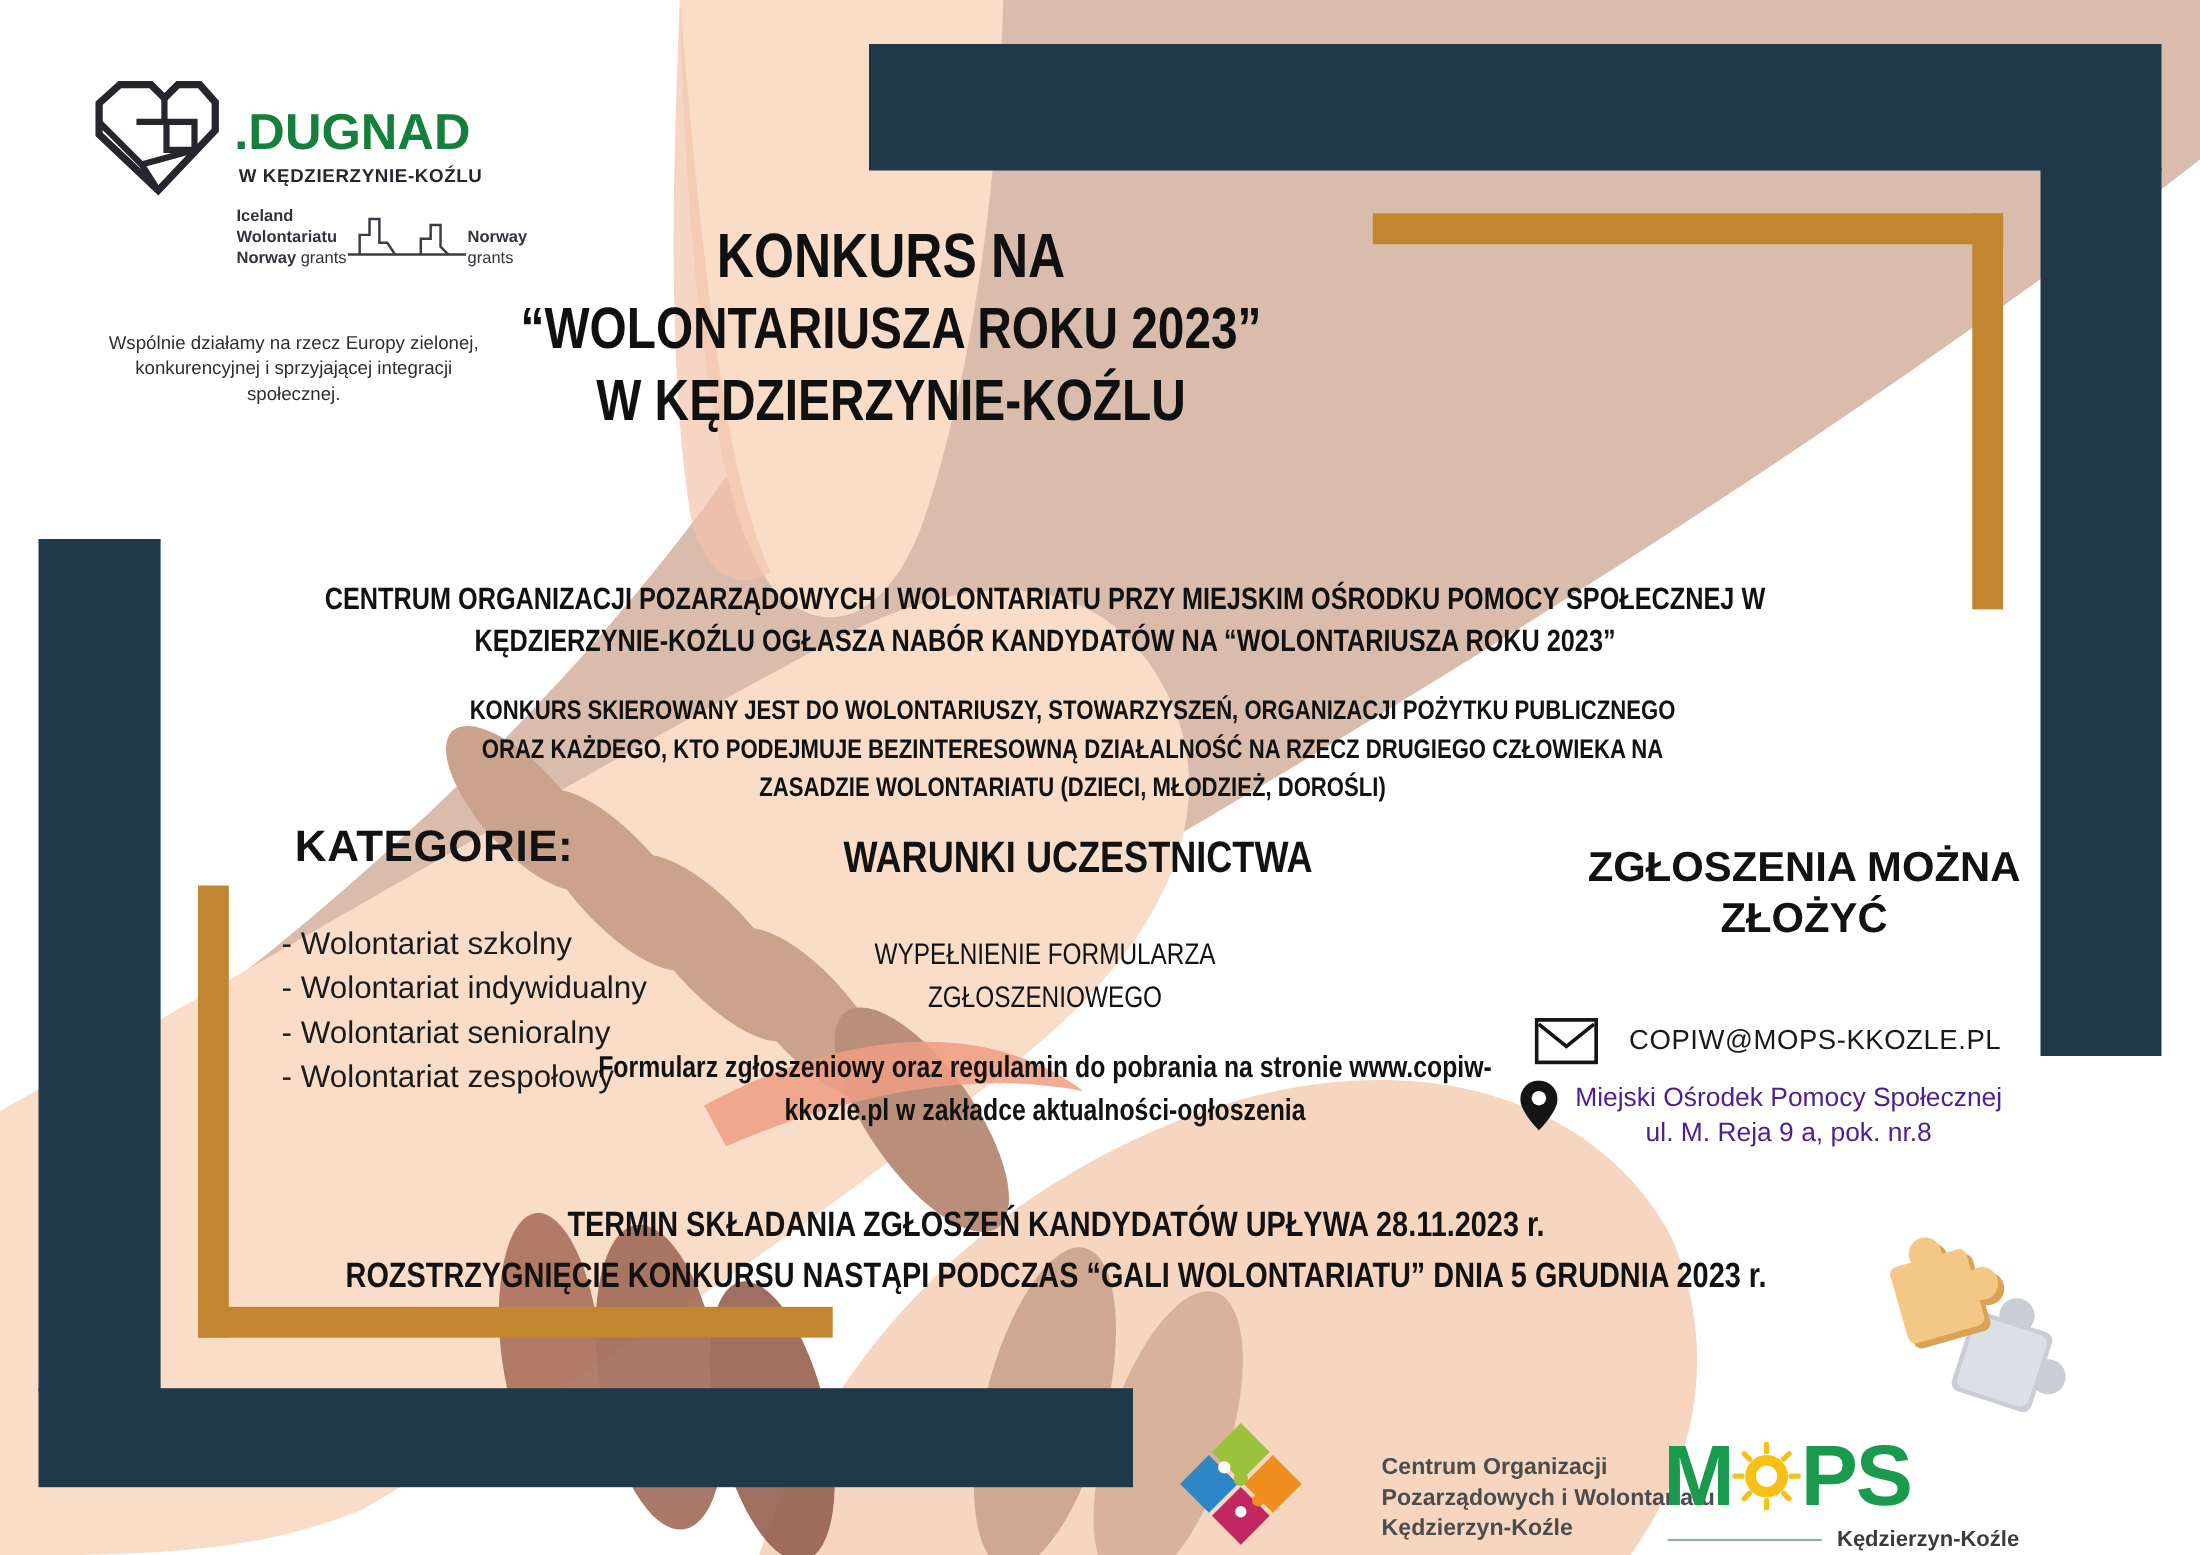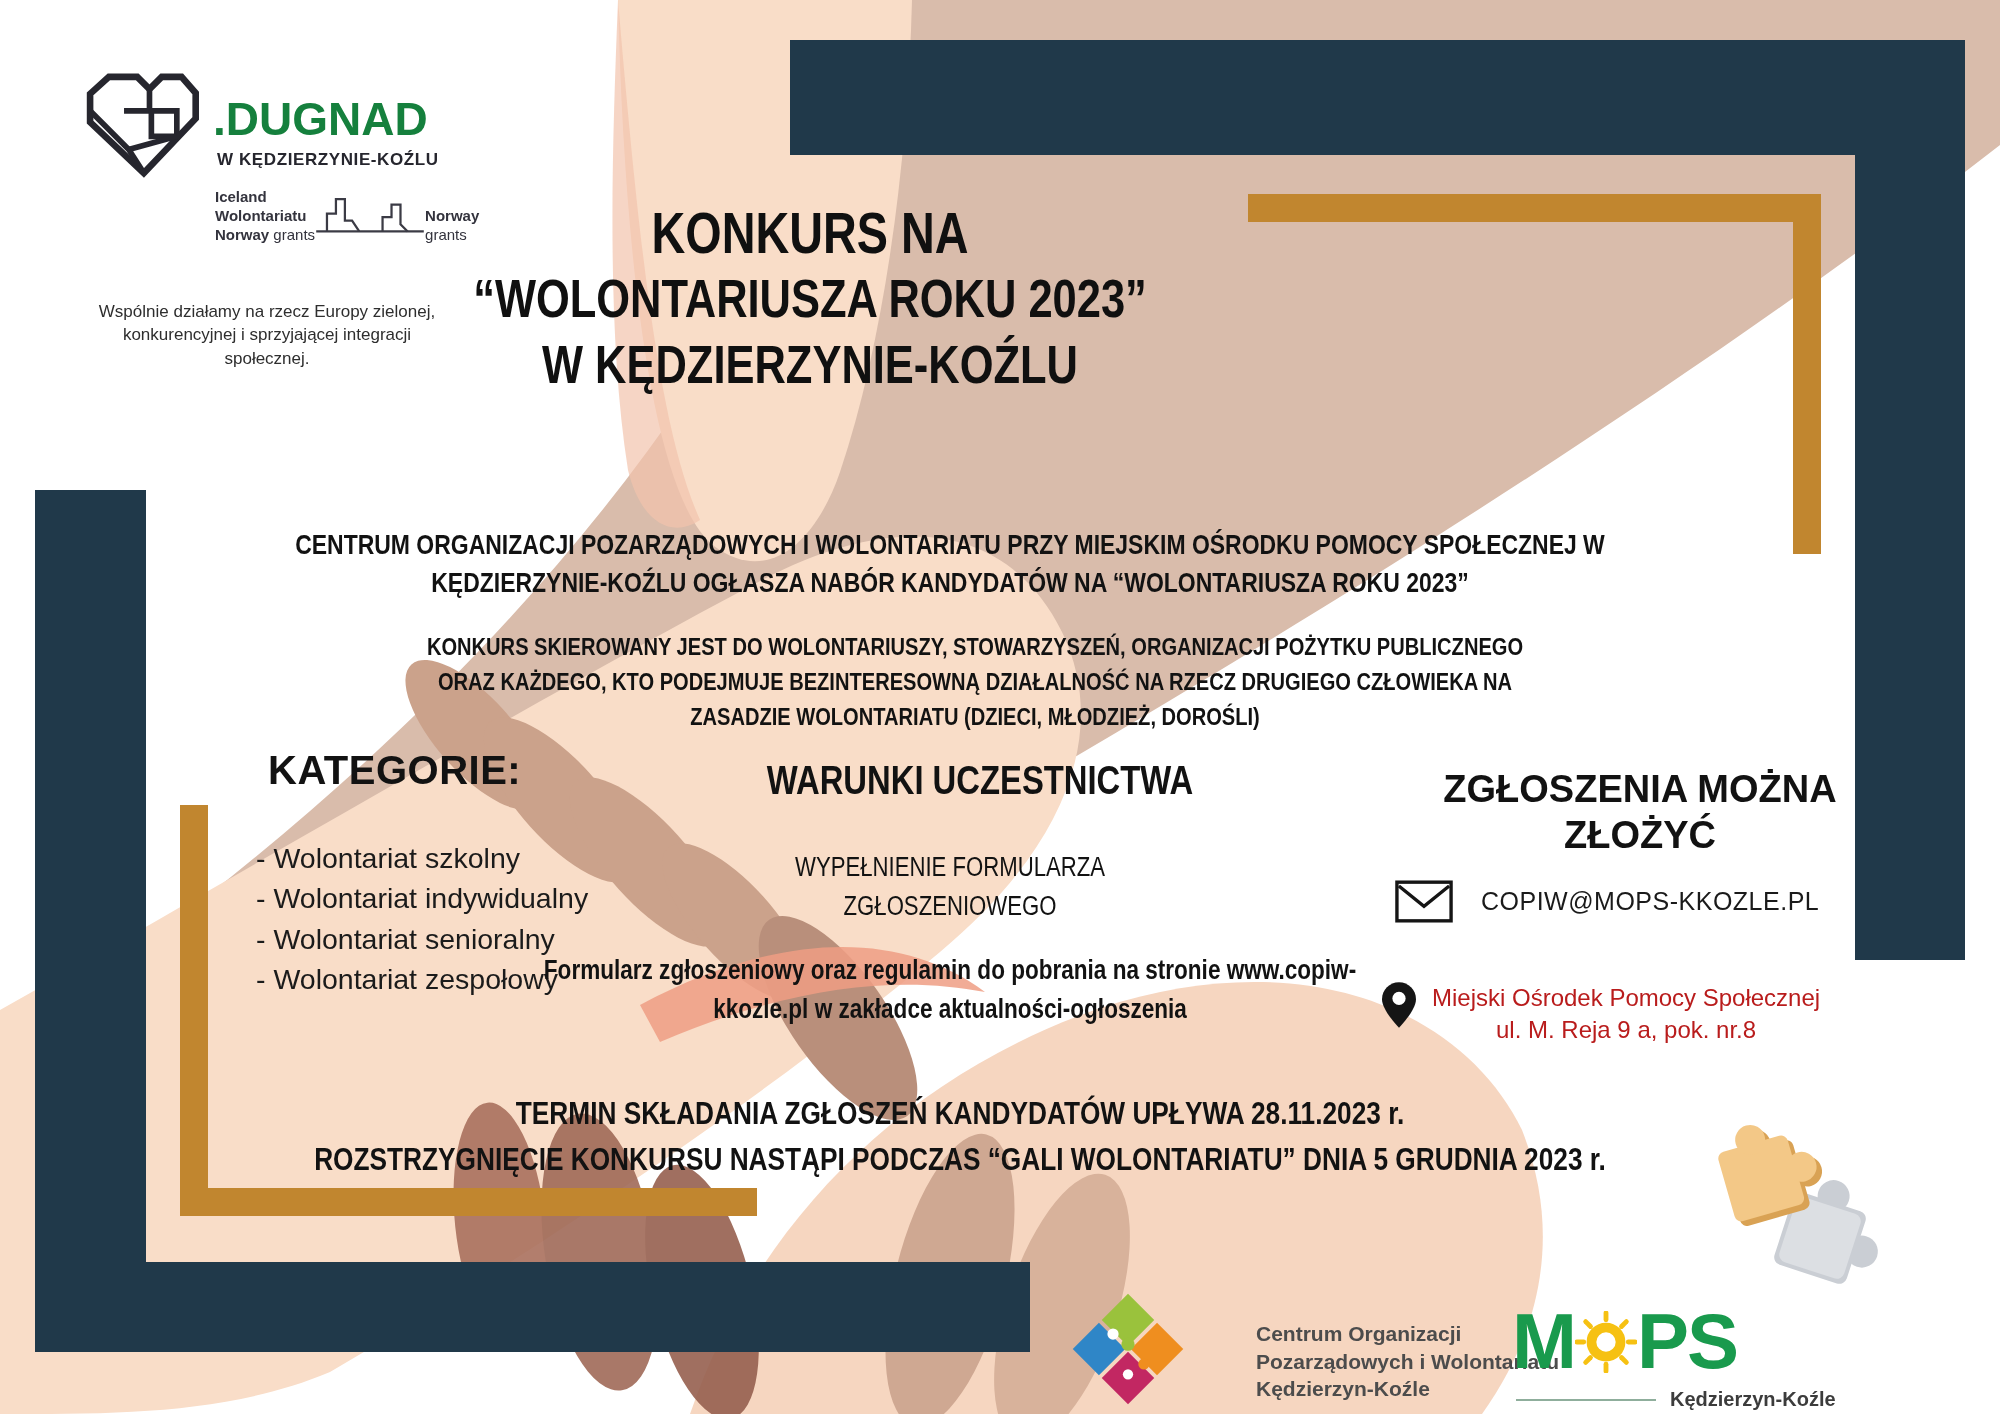--- a/index.html
+++ b/index.html
@@ -27,24 +27,24 @@
   .intro1{left:105px;top:526px;width:1690px;font-size:28px;font-weight:700;line-height:1.34;}
   .intro2{left:275px;top:630px;width:1400px;font-size:24.5px;font-weight:700;line-height:1.42;}
 
   
   .kat-h{left:268px;top:748px;font-size:40px;font-weight:800;letter-spacing:.5px;}
   .kat-list{left:256px;top:838px;font-size:28.5px;line-height:1.42;color:#1b1b1b;}
   .war-h{left:680px;top:758px;width:600px;font-size:40px;font-weight:700;}
   .wyp{left:710px;top:848px;width:480px;font-size:27px;font-weight:400;line-height:1.45;}
   .form-info{left:400px;top:950px;width:1100px;font-size:27.5px;font-weight:700;line-height:1.42;}
   .zgl-h{left:1395px;top:766px;width:490px;font-size:38px;font-weight:800;line-height:1.22;text-align:center;}
-  .email-row{left:1395px;top:880px;display:flex;align-items:center;gap:28px;}
+  .email-row{left:1395px;top:925px;display:flex;align-items:center;gap:28px;}
   .email-txt{font-size:25px;letter-spacing:.5px;color:#1a1a1a;}
   .addr-row{left:1382px;top:982px;display:flex;align-items:flex-start;gap:16px;}
-  .addr-txt{font-size:24px;line-height:1.32;color:#b91c1c;text-align:center;}
+  .addr-txt{font-size:24px;line-height:1.32;color:#4c1d95;text-align:center;}
 
   .deadline{left:35px;top:1090px;width:1850px;font-size:32px;font-weight:700;line-height:1.45;}
 
   
   .copiw-txt{left:1212px;top:1320px;font-size:21px;font-weight:700;color:#4c4c4c;line-height:1.32;margin-left:44px;}
   .mops{left:1512px;top:1296px;display:flex;align-items:center;}
   .mops .g{font-size:78px;font-weight:800;color:#199a4d;letter-spacing:-2px;}
   .mops-sub{left:1516px;top:1388px;display:flex;align-items:center;gap:14px;}
   .mops-line{width:140px;height:2px;background:#8fae9c;}
   .mops-city{font-size:20px;font-weight:700;color:#3c3c3c;}

